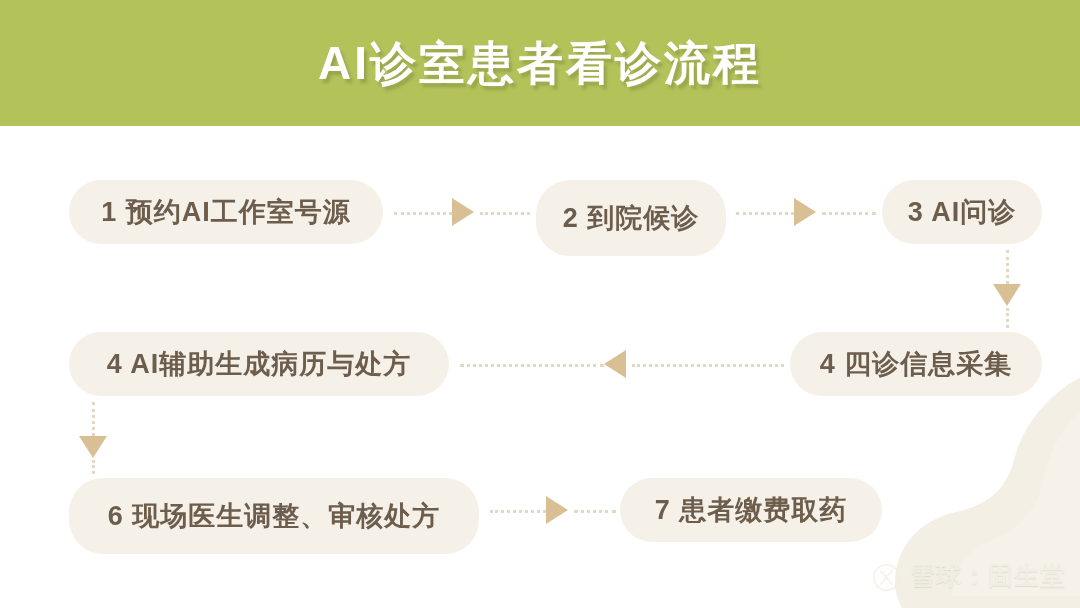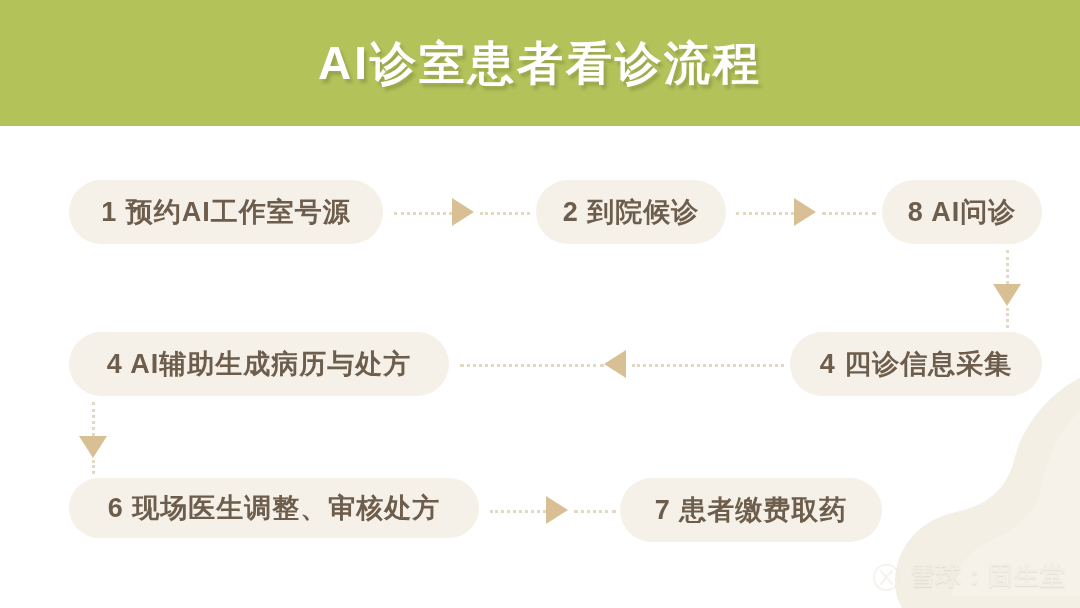--- a/index.html
+++ b/index.html
@@ -74,25 +74,25 @@
     font-size: 27px;
     font-weight: bold;
     color: #6d5d4c;
     letter-spacing: 1px;
     white-space: nowrap;
     line-height: 1;
   }
 
   
   .n1 { left: 57px;  top: 54px;  width: 314px; height: 64px; }
-  .n2 { left: 524px; top: 54px;  width: 190px; height: 64px; }
+  .n2 { left: 524px; top: 54px;  width: 190px; height: 76px; }
   .n3 { left: 870px; top: 54px;  width: 160px; height: 64px; }
   .n4 { left: 778px; top: 206px; width: 252px; height: 64px; text-align: center; }
   .n5 { left: 57px;  top: 206px; width: 380px; height: 64px; }
-  .n6 { left: 57px;  top: 352px; width: 410px; height: 60px; }
+  .n6 { left: 57px;  top: 352px; width: 410px; height: 76px; }
   .n7 { left: 608px; top: 352px; width: 262px; height: 64px; }
 
   
   .conn {
     position: absolute;
   }
   .conn-h {
     height: 0;
     border-top: 3px dotted #e2d8c4;
   }
@@ -190,21 +190,21 @@
                L256,232 L256,28 Z" fill="#f6f2e9"></path>
     </svg>
 
     <div class="node n1">
       <span class="node-label">1 预约AI工作室号源</span>
     </div>
     <div class="node n2">
       <span class="node-label">2 到院候诊</span>
     </div>
     <div class="node n3">
-      <span class="node-label">8 AI问诊</span>
+      <span class="node-label">3 AI问诊</span>
     </div>
     <div class="node n4">
       <span class="node-label">4 四诊信息采集</span>
     </div>
     <div class="node n5">
       <span class="node-label">4 AI辅助生成病历与处方</span>
     </div>
     <div class="node n6">
       <span class="node-label">6 现场医生调整、审核处方</span>
     </div>

